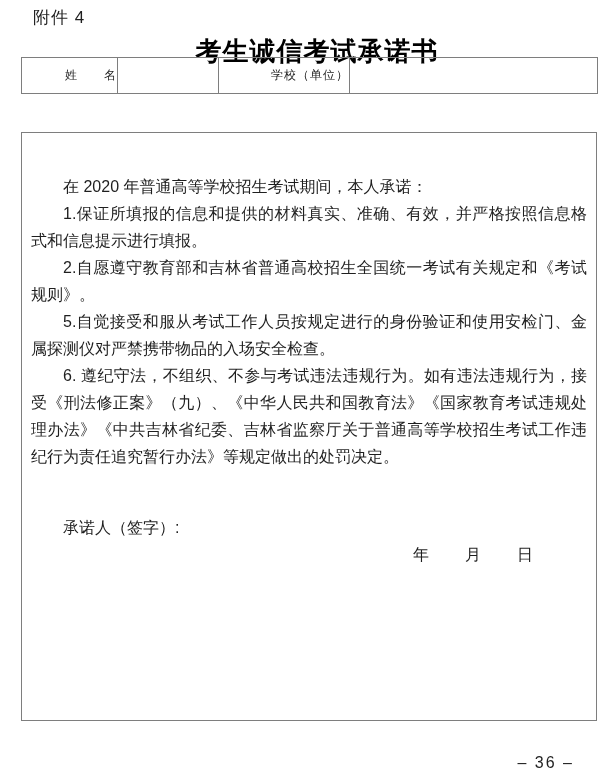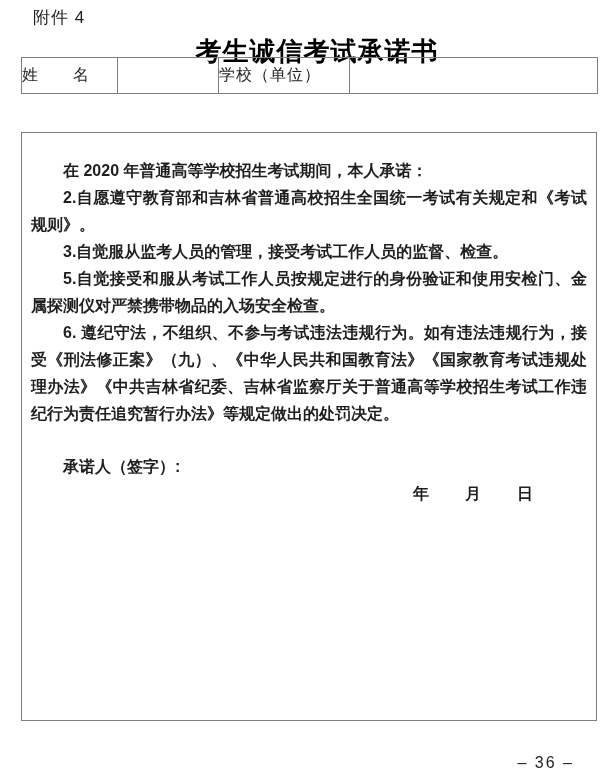--- a/index.html
+++ b/index.html
@@ -35,46 +35,45 @@
     position: absolute;
     left: 21px;
     top: 57px;
     width: 576px;
     border-collapse: collapse;
     table-layout: fixed;
   }
   .info-table td {
     border: 1px solid #7e7e7e;
     height: 35px;
-    font-size: 16px;
-    text-align: left;
+    font-size: 12px;
+    text-align: right;
     vertical-align: middle;
     padding: 0;
     letter-spacing: 1px;
   }
   .body-box {
     position: absolute;
     left: 21px;
     top: 132px;
     width: 576px;
     height: 589px;
     border: 1px solid #7e7e7e;
     box-sizing: border-box;
-    padding: 24px 9px 0 9px;
+    padding: 40px 9px 0 9px;
     font-size: 16px;
     line-height: 27px;
     text-align: justify;
-    font-weight: bold;
   }
   .body-box p {
     margin: 0;
     text-indent: 2em;
   }
   .signer {
-    margin-top: 26px;
+    margin-top: 44px;
     padding-left: 32px;
   }
   .date-row {
     display: flex;
     justify-content: flex-end;
     gap: 36px;
     padding-right: 54px;
     line-height: 27px;
   }
   .note {
@@ -112,22 +111,22 @@
         <td>姓　　名</td>
         <td></td>
         <td>学校（单位）</td>
         <td></td>
       </tr>
     </tbody>
   </table>
 
   <div class="body-box">
     <p>在 2020 年普通高等学校招生考试期间，本人承诺：</p>
+    <p>1.保证所填报的信息和提供的材料真实、准确、有效，并严格按照信息格式和信息提示进行填报。</p>
     <p>2.自愿遵守教育部和吉林省普通高校招生全国统一考试有关规定和《考试规则》。</p>
-    <p>3.自觉服从监考人员的管理，接受考试工作人员的监督、检查。</p>
     <p>5.自觉接受和服从考试工作人员按规定进行的身份验证和使用安检门、金属探测仪对严禁携带物品的入场安全检查。</p>
     <p>6. 遵纪守法，不组织、不参与考试违法违规行为。如有违法违规行为，接受《刑法修正案》（九）、《中华人民共和国教育法》《国家教育考试违规处理办法》《中共吉林省纪委、吉林省监察厅关于普通高等学校招生考试工作违纪行为责任追究暂行办法》等规定做出的处罚决定。</p>
 
     <div class="signer">承诺人（签字）:</div>
 
     <div class="date-row">
       <span>年</span>
       <span>月</span>
       <span>日</span>
     </div>

